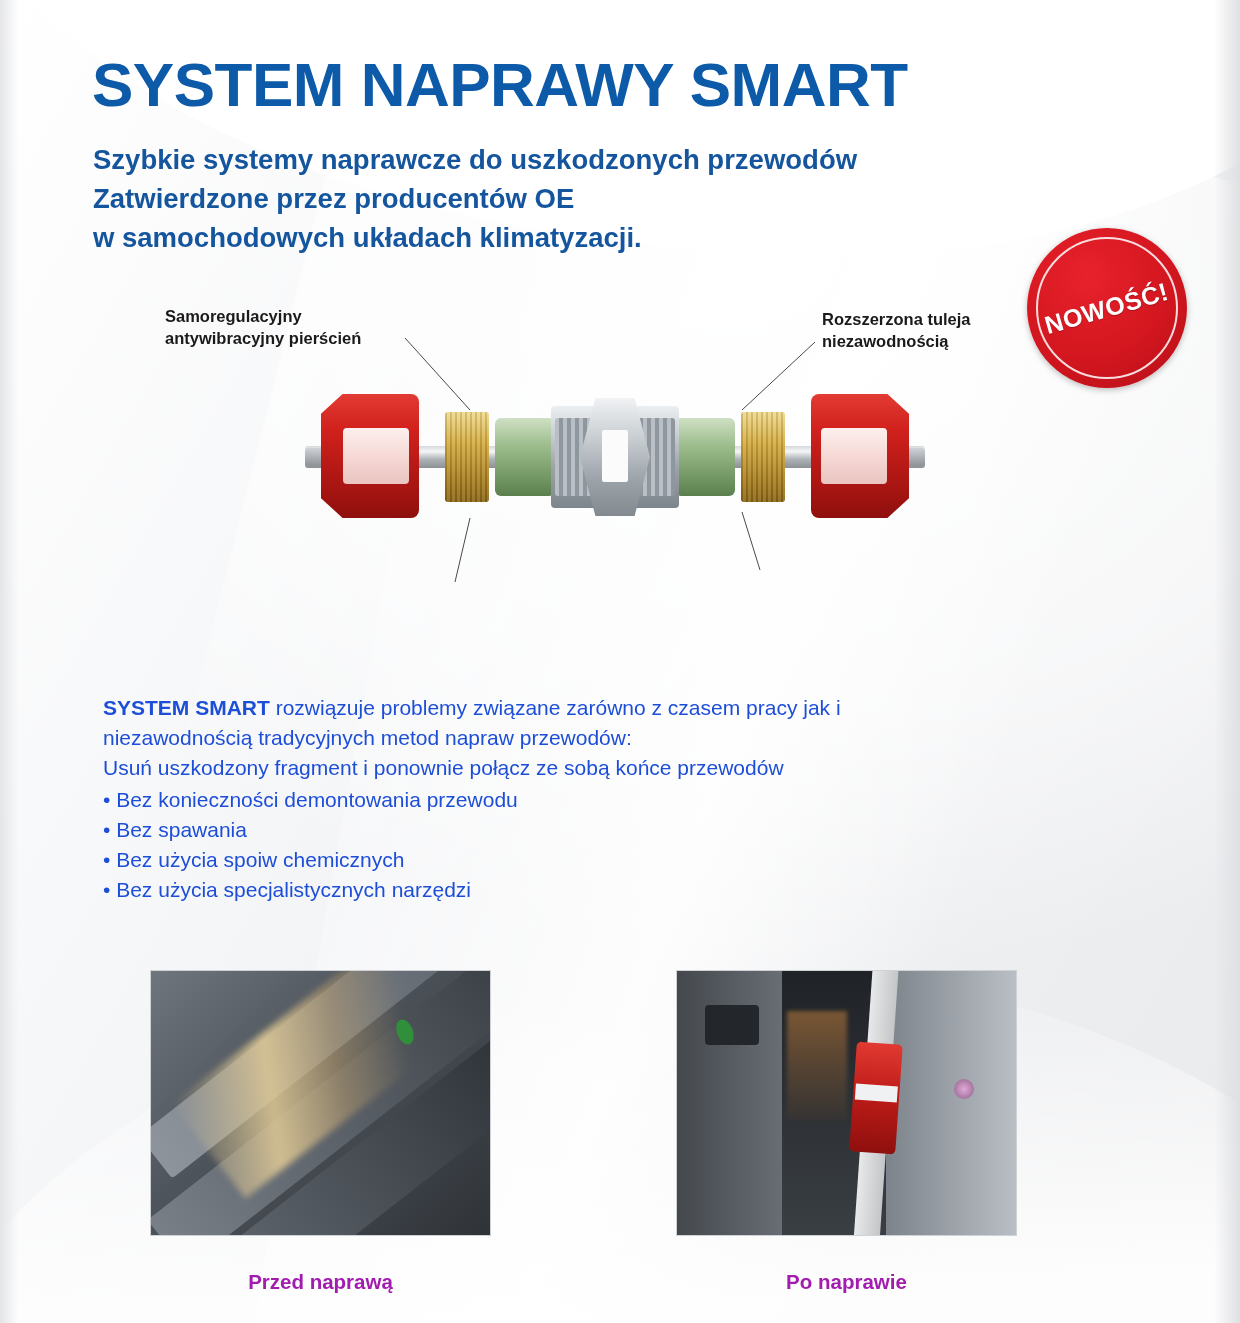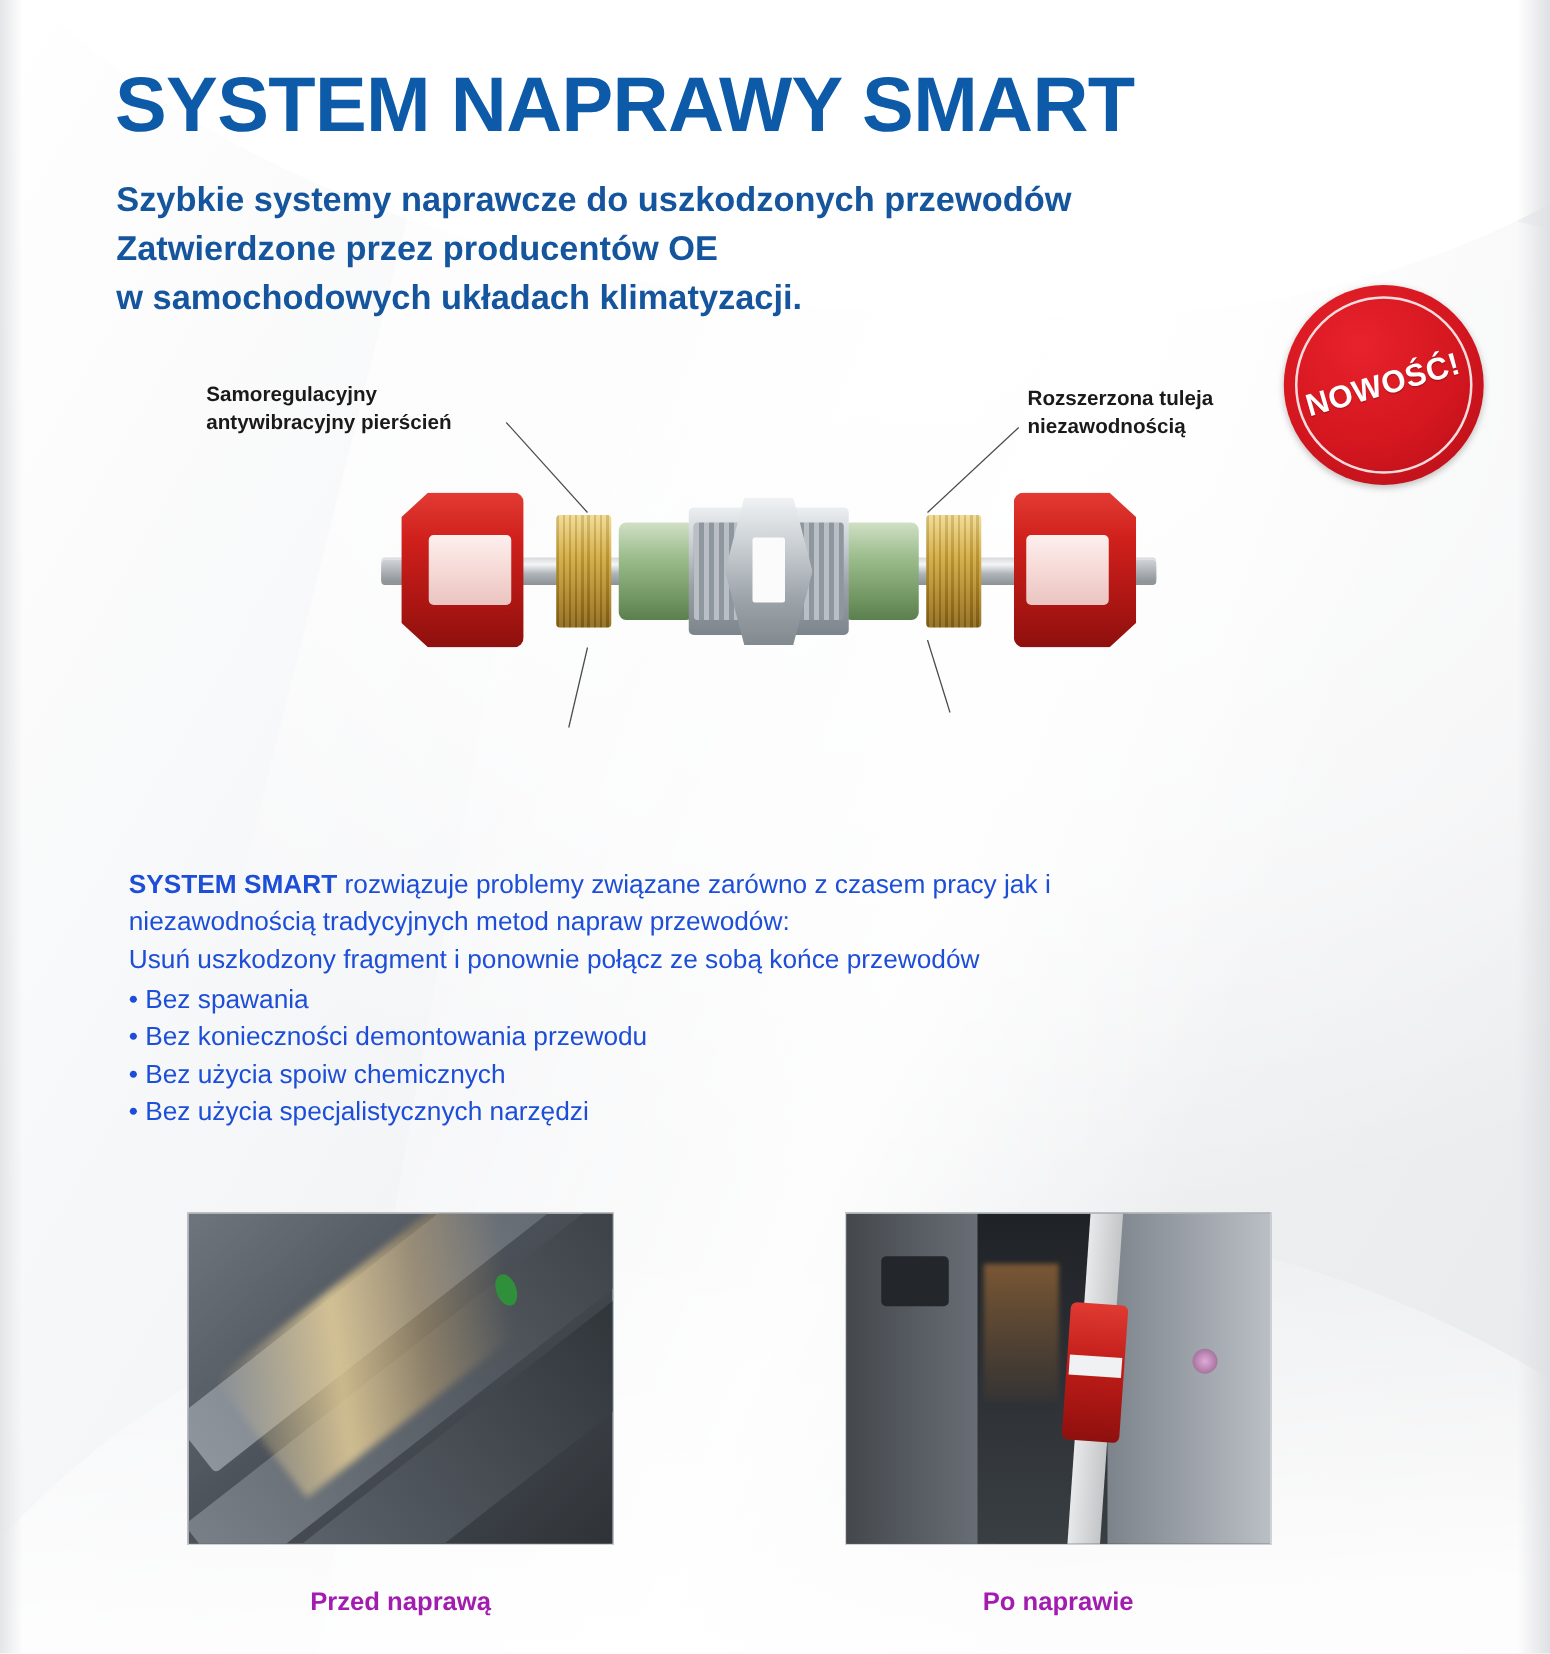--- a/index.html
+++ b/index.html
@@ -384,22 +384,22 @@
     </div>
   </div>
 
   <div class="copy">
     <div>
       <b>SYSTEM SMART</b><span> rozwiązuje problemy związane zarówno z czasem pracy jak i</span>
     </div>
     <div>niezawodnością tradycyjnych metod napraw przewodów:</div>
     <div>Usuń uszkodzony fragment i ponownie połącz ze sobą końce przewodów</div>
     <div class="bullets">
+      <div>• Bez konieczności demontowania przewodu</div>
       <div>• Bez spawania</div>
-      <div>• Bez konieczności demontowania przewodu</div>
       <div>• Bez użycia spoiw chemicznych</div>
       <div>• Bez użycia specjalistycznych narzędzi</div>
     </div>
   </div>
 
   <div class="photo before">
     <div class="p1">
       <div class="bar b1"></div>
       <div class="bar b2"></div>
       <div class="bar b3"></div>

